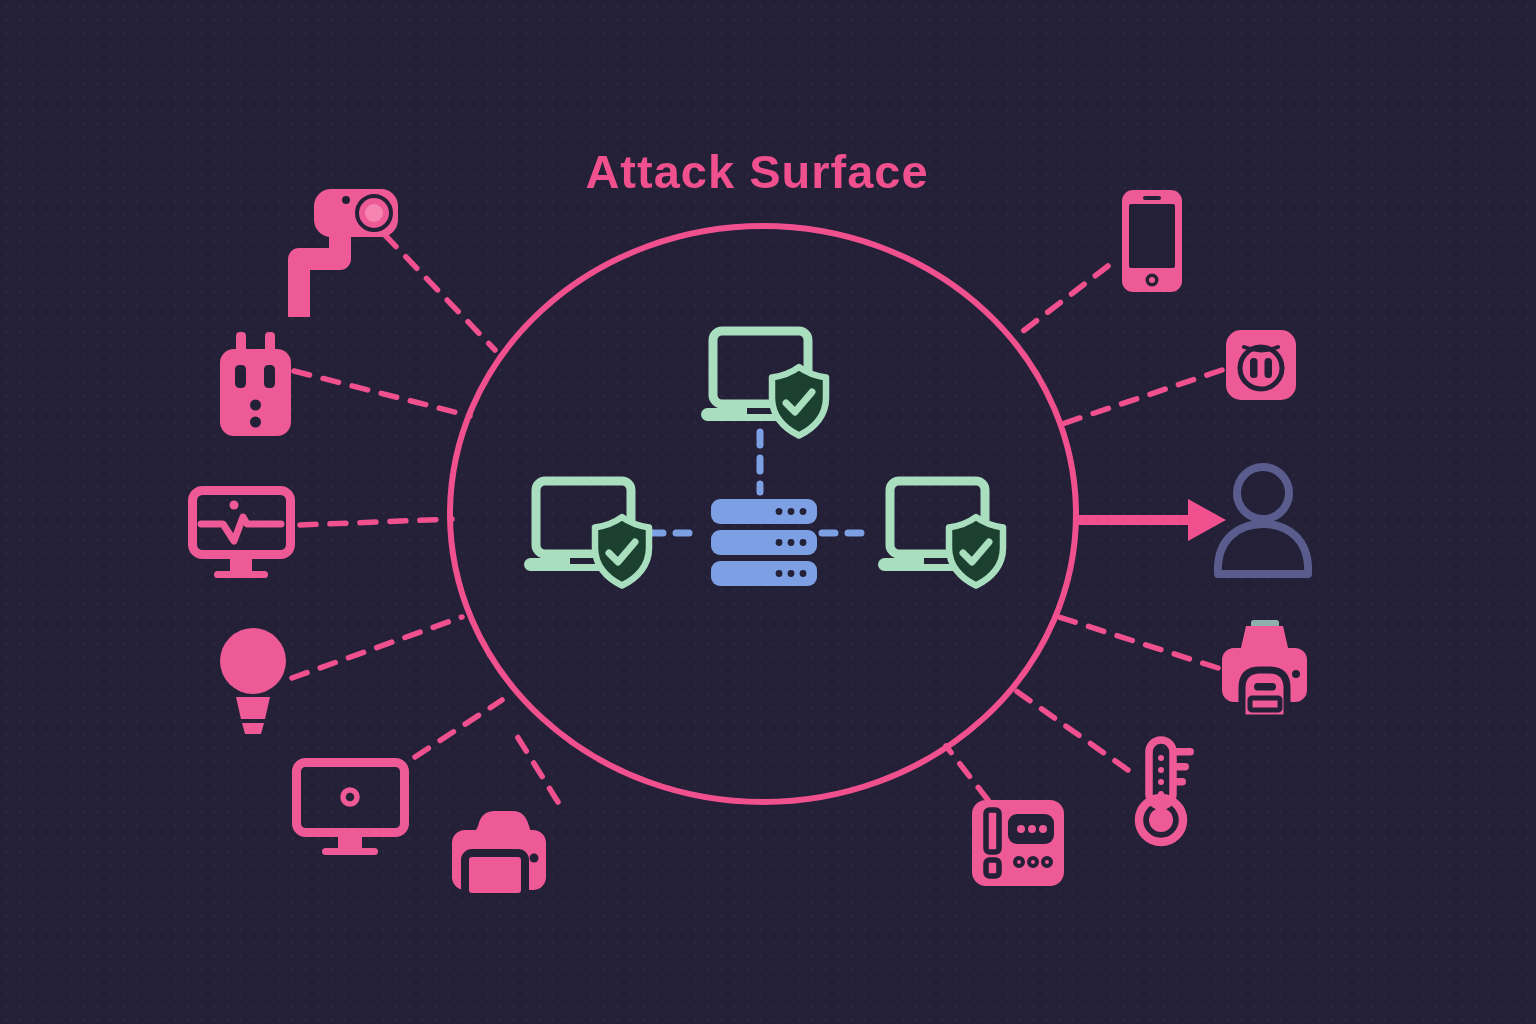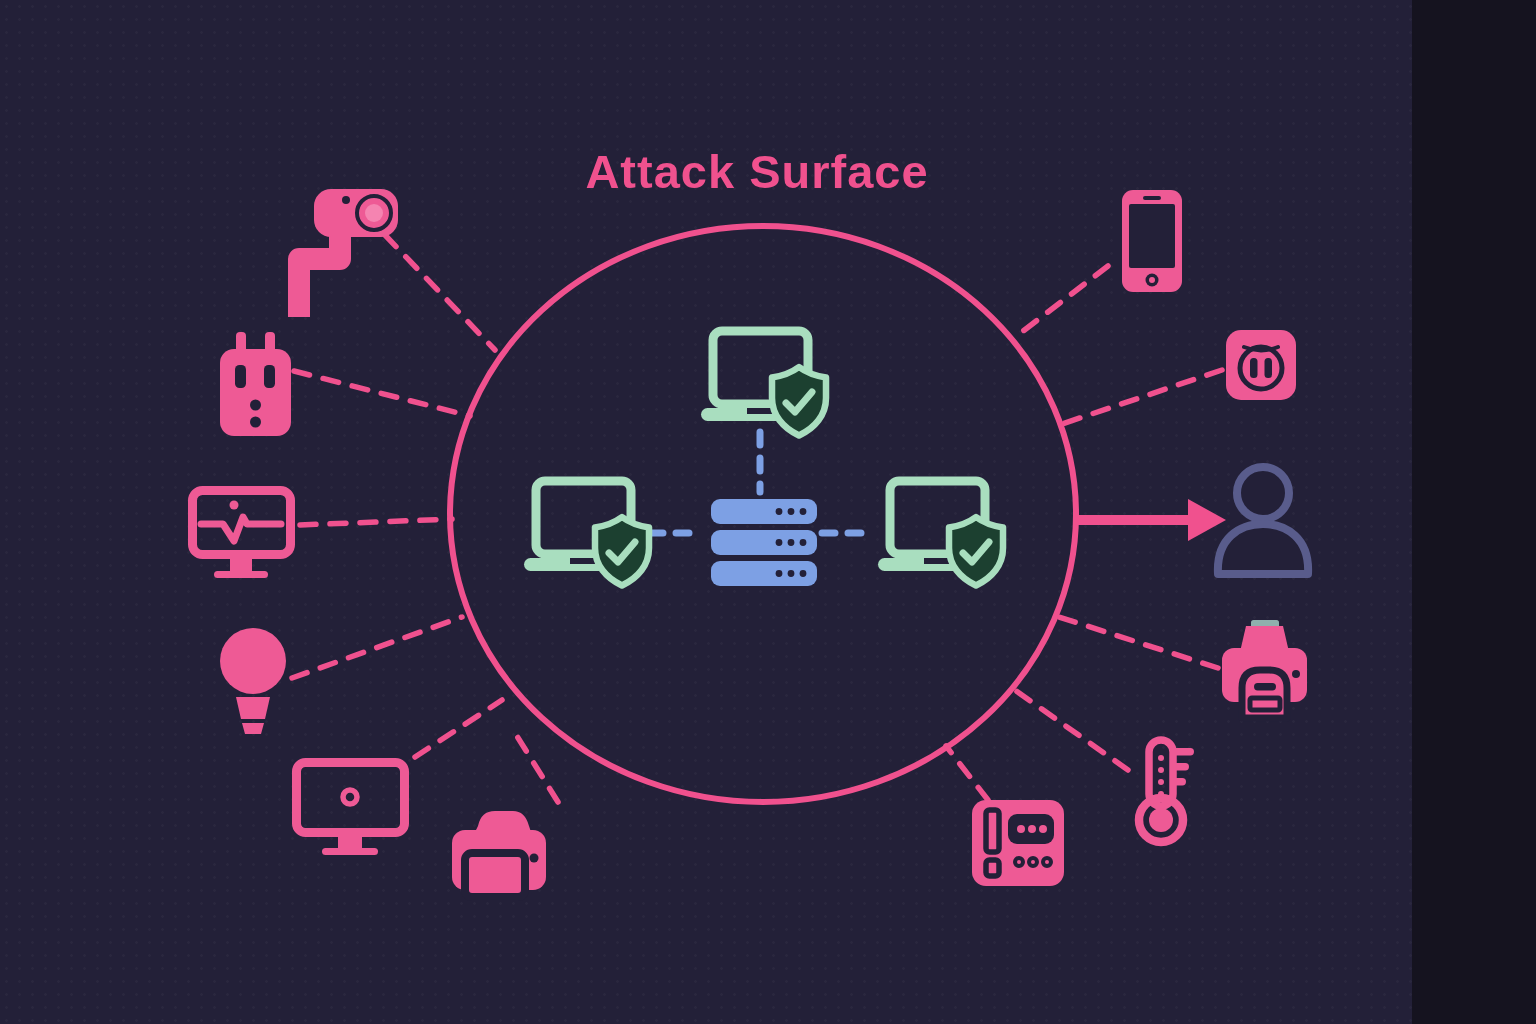--- a/index.html
+++ b/index.html
@@ -9,21 +9,21 @@
     --pink_light:#f584b1;
     --green:#a9debf;
     --shield_dark:#1c4030;
     --blue:#7da0e4;
     --person_purple:#595c8c;
     --teal:#8fb0ad;
   }
   html,body{margin:0;padding:0;background:#15131f;}
   .stage{
     position:relative;
-    width:1412px;height:1024px;
+    width:1536px;height:1024px;
     background-color:var(--background);
     background-image:radial-gradient(rgba(255,255,255,0.030) 1px, transparent 1.6px);
     background-size:13px 13px;
     overflow:hidden;
     font-family:"Liberation Sans", sans-serif;
   }
   svg{position:absolute;inset:0;display:block;}
   .title{
     font-family:"Liberation Sans", sans-serif;
     font-weight:700;

